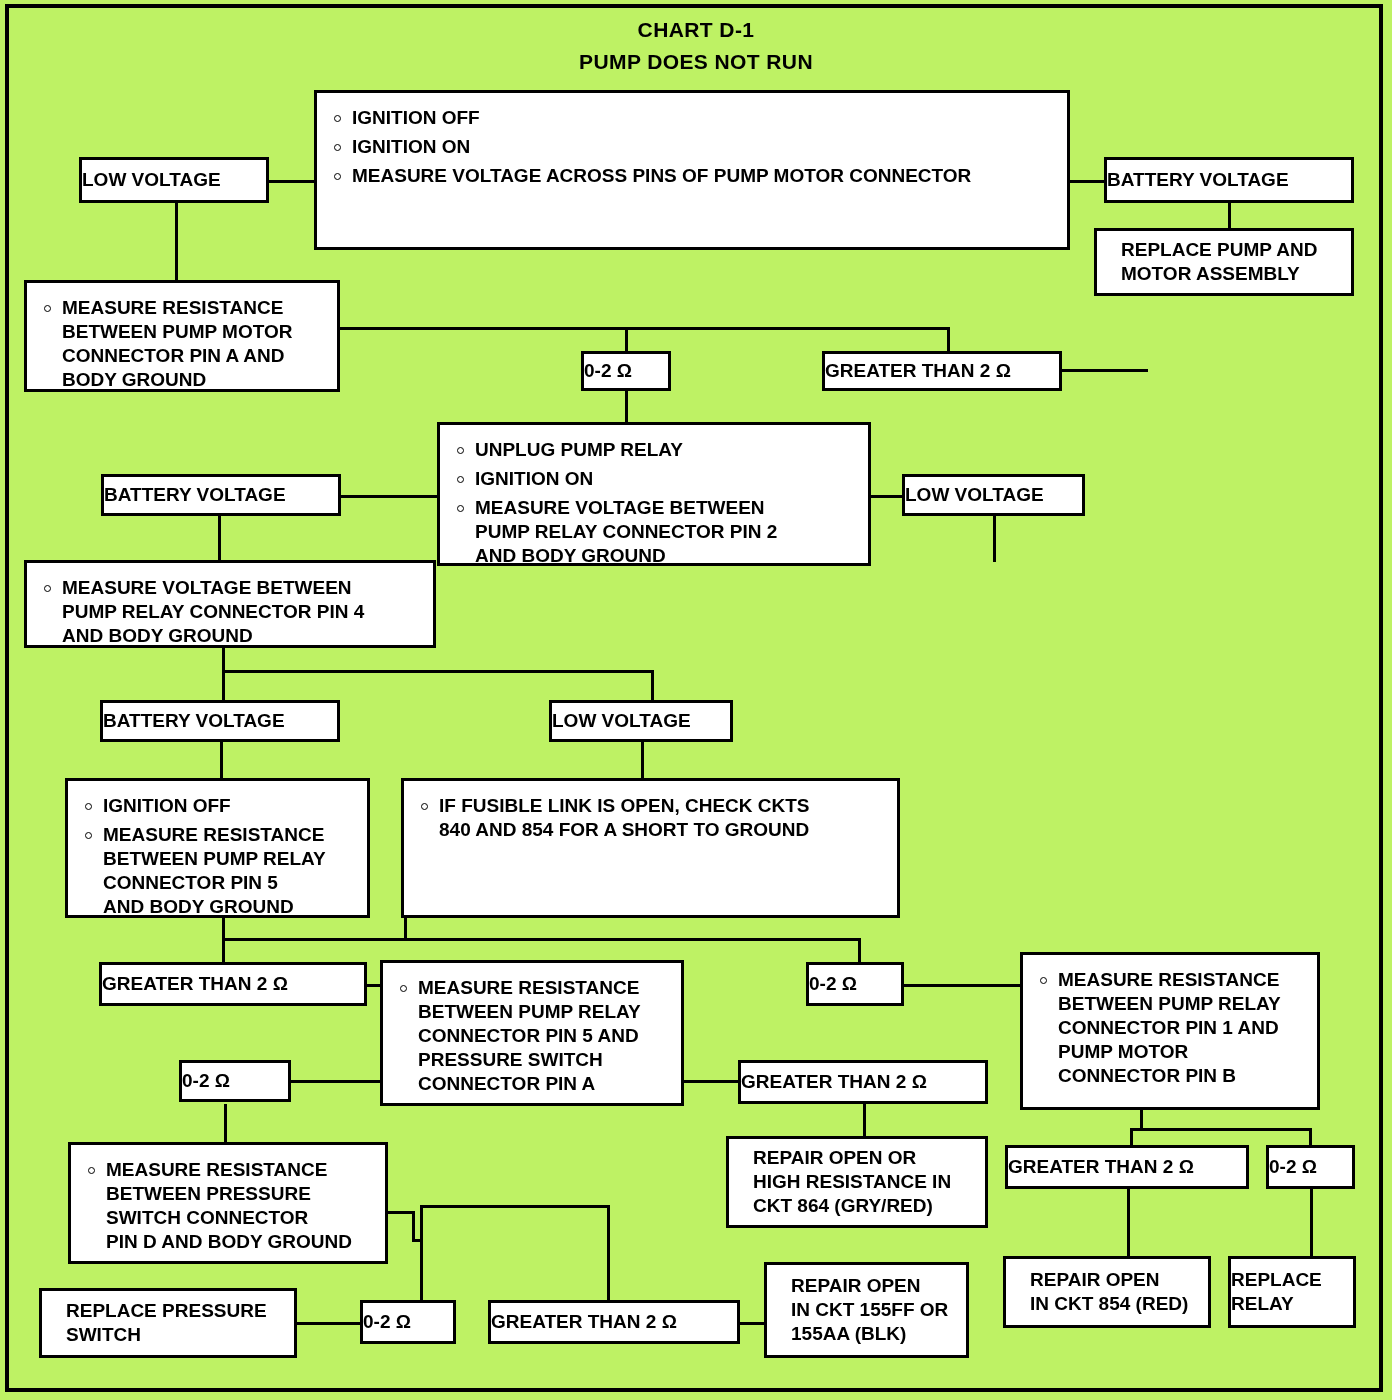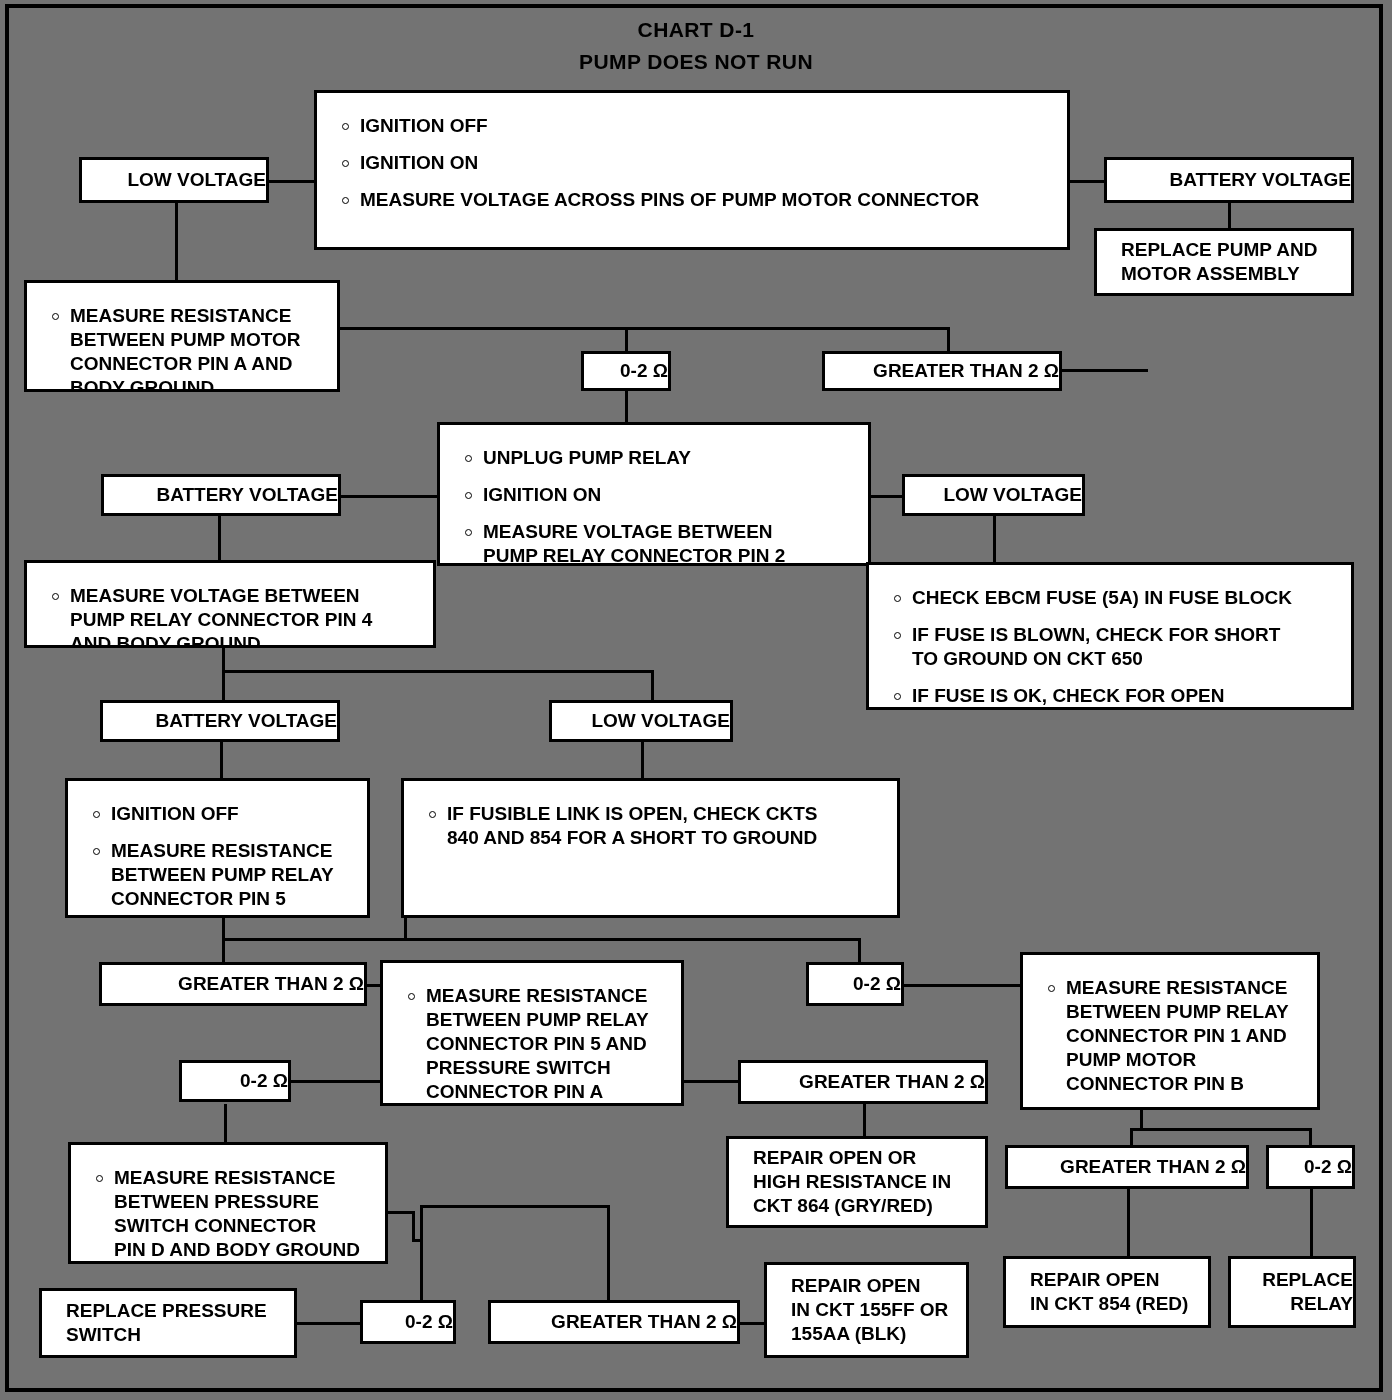--- a/index.html
+++ b/index.html
@@ -4,21 +4,21 @@
 <style>
   html, body {
     margin: 0;
     padding: 0;
     background: #ffffff;
   }
   #page {
     position: relative;
     width: 1392px;
     height: 1400px;
-    background: #737373;
+    background: #bef264;
     font-family: "Liberation Sans", sans-serif;
     overflow: hidden;
   }
   #outer-frame {
     position: absolute;
     left: 5px;
     top: 4px;
     width: 1378px;
     height: 1388px;
     border: 4px solid #000;
@@ -45,39 +45,39 @@
     font-weight: bold;
     font-size: 19px;
     line-height: 24px;
     z-index: 5;
     display: flex;
     align-items: center;
     overflow: hidden;
   }
   .node.center {
     justify-content: center;
-    text-align: right;
+    text-align: left;
   }
   .node.leftpad {
     padding-left: 24px;
   }
   .node .txt { width: 100%; white-space: pre-line; }
 
   
   .node.list { display: block; padding: 8px 8px 8px 10px; }
   .node.list ul {
     list-style: none;
     margin: 0;
     padding: 0;
   }
   .node.list li {
     position: relative;
     padding-left: 20px;
     white-space: pre-line;
-    margin: 13px;
+    margin: 5px;
   }
   .node.list li::before {
     content: "";
     position: absolute;
     left: 2px;
     top: 9px;
     width: 7px;
     height: 7px;
     border: 1.5px solid #000;
     border-radius: 50%;
@@ -222,29 +222,20 @@
   </div>
 
   <div class="node center" style="left:101px; top:474px; width:240px; height:42px;">
     <span class="txt">BATTERY VOLTAGE</span>
   </div>
 
   <div class="node center" style="left:902px; top:474px; width:183px; height:42px;">
     <span class="txt">LOW VOLTAGE</span>
   </div>
 
-  <div class="node list" style="left:866px; top:562px; width:488px; height:148px;">
-    <ul>
-      <li>CHECK EBCM FUSE (5A) IN FUSE BLOCK</li>
-      <li>IF FUSE IS BLOWN, CHECK FOR SHORT
-TO GROUND ON CKT 650</li>
-      <li>IF FUSE IS OK, CHECK FOR OPEN
-IN CKT 650</li>
-    </ul>
-  </div>
 
   <div class="node list" style="left:24px; top:560px; width:412px; height:88px;">
     <ul>
       <li>MEASURE VOLTAGE BETWEEN
 PUMP RELAY CONNECTOR PIN 4
 AND BODY GROUND</li>
     </ul>
   </div>
 
   <div class="node center" style="left:100px; top:700px; width:240px; height:42px;">

